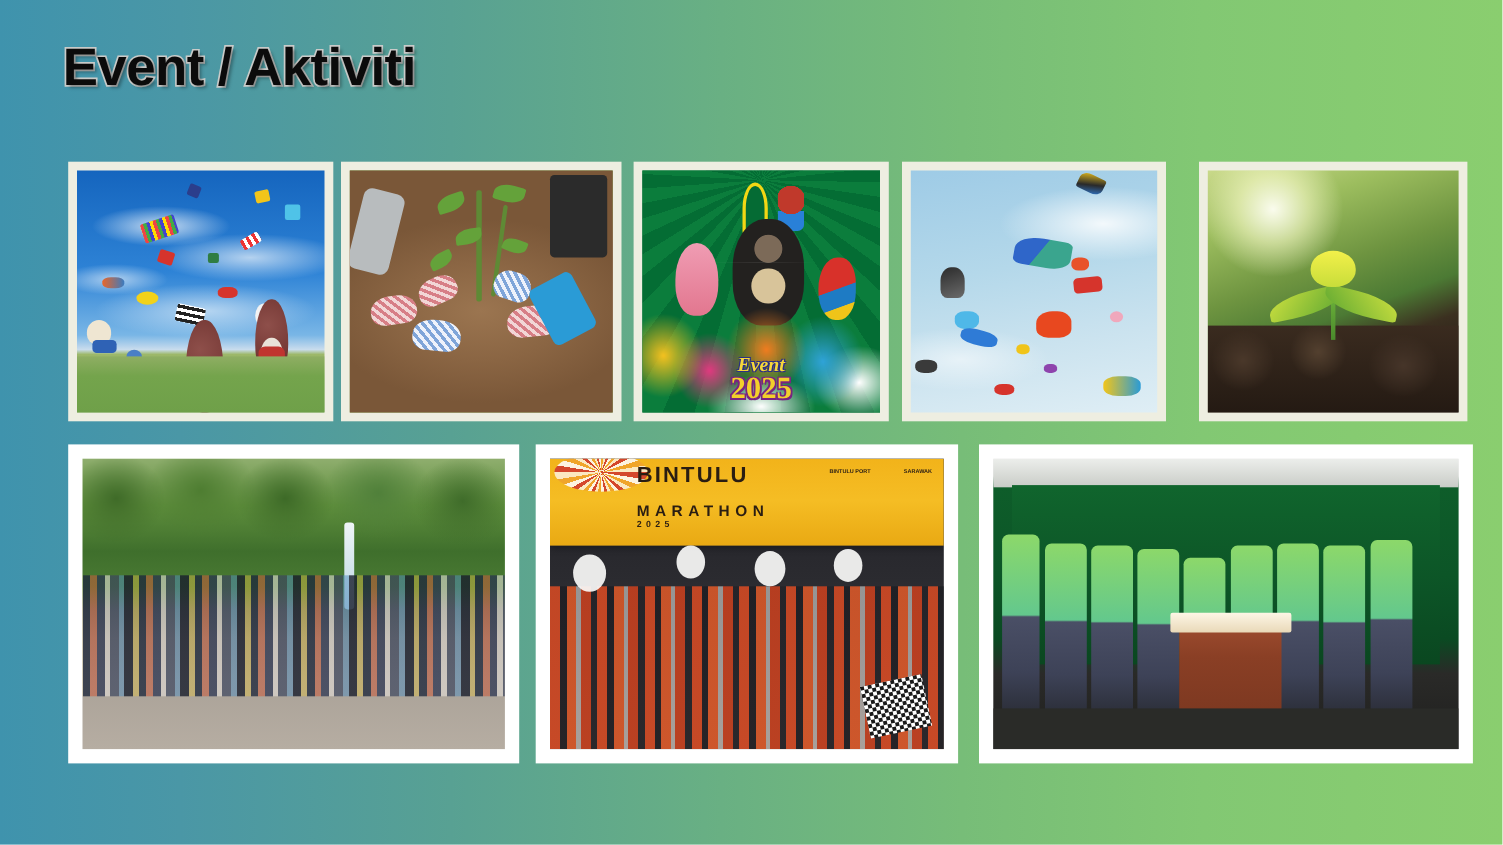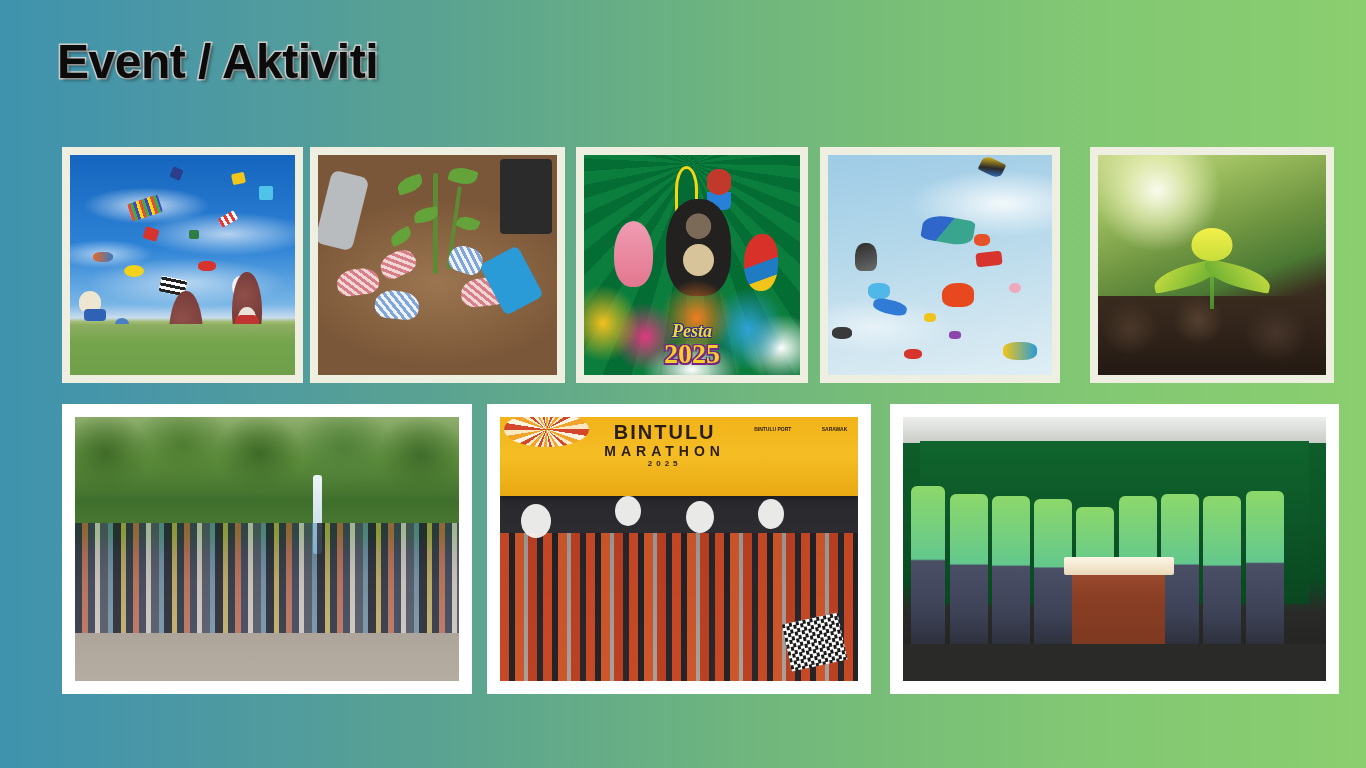--- a/index.html
+++ b/index.html
@@ -225,24 +225,24 @@
     position:absolute;left:0;right:0;top:0;height:30%;
     background:linear-gradient(180deg,#f2b31a 0%,#f5bd24 48%,#e9a913 100%);
     box-shadow:0 2px 6px rgba(0,0,0,.35);
   }
   .msun{
     position:absolute;left:1%;top:-6%;width:24%;height:44%;border-radius:50%;
     background:repeating-conic-gradient(from 0deg at 50% 50%,
       #f0a52a 0deg 9deg, #fbe8c0 9deg 18deg, #d4472c 18deg 27deg, #fdf3e0 27deg 36deg);
   }
   .mtitle{
-    position:absolute;left:22%;top:6%;width:48%;text-align:center;color:#2a1d12;line-height:1;
+    position:absolute;left:22%;top:6%;width:48%;color:#2a1d12;line-height:1;
   }
   .mt1{display:block;font-size:20px;font-weight:bold;letter-spacing:2px;}
-  .mt2{display:block;font-size:14px;font-weight:bold;letter-spacing:5px;margin-top:2px;}
+  .mt2{display:block;font-size:14px;font-weight:bold;letter-spacing:5px;margin-top:15px;}
   .mt3{display:block;font-size:8px;font-weight:bold;letter-spacing:4px;margin-top:2px;}
   .mlogos{position:absolute;right:3%;top:9%;width:26%;height:12%;
     display:flex;align-items:center;justify-content:space-between;gap:3px;}
   .mlogo{font-size:5px;font-weight:bold;color:#2d2015;white-space:nowrap;}
   .mcrowd{
     position:absolute;left:0;right:0;bottom:0;height:56%;
     background:
       repeating-linear-gradient(90deg,
         rgba(214,74,35,.88) 0 9px, rgba(30,30,35,.85) 9px 15px,
         rgba(226,90,40,.85) 15px 24px, rgba(235,235,230,.55) 24px 28px,
@@ -320,21 +320,21 @@
 
   <div class="frame cream r1" id="f3">
     <div class="photo poster3">
       <div class="poster-logo logo-yellow"></div>
       <div class="poster-logo logo-blue"></div>
       <div class="flamingo"></div>
       <div class="bear3"></div>
       <div class="macaw"></div>
       <div class="poster-splash"></div>
       <div class="poster-title">
-        <span class="pt-1">Pesta</span>
+        <span class="pt-1">Event</span>
         <span class="pt-3">2025</span>
       </div>
     </div>
   </div>
 
   <div class="frame cream r1" id="f4">
     <div class="photo sky4">
       <div class="kite" style="left:68%;top:2%;width:24px;height:16px;background:linear-gradient(160deg,#f2c51a 0%,#2a2a2a 55%,#2f7bd6 100%);transform:rotate(26deg);border-radius:40% 10% 40% 10%;"></div>
       <div class="kite" style="left:42%;top:28%;width:52px;height:26px;background:linear-gradient(120deg,#2f66c9 0%,#2f66c9 45%,#3aa58e 46%,#3aa58e 100%);border-radius:48% 14% 40% 16%;transform:rotate(10deg);"></div>
       <div class="kite" style="left:66%;top:44%;width:26px;height:14px;background:#d6342c;transform:rotate(-6deg);border-radius:4px;"></div>

